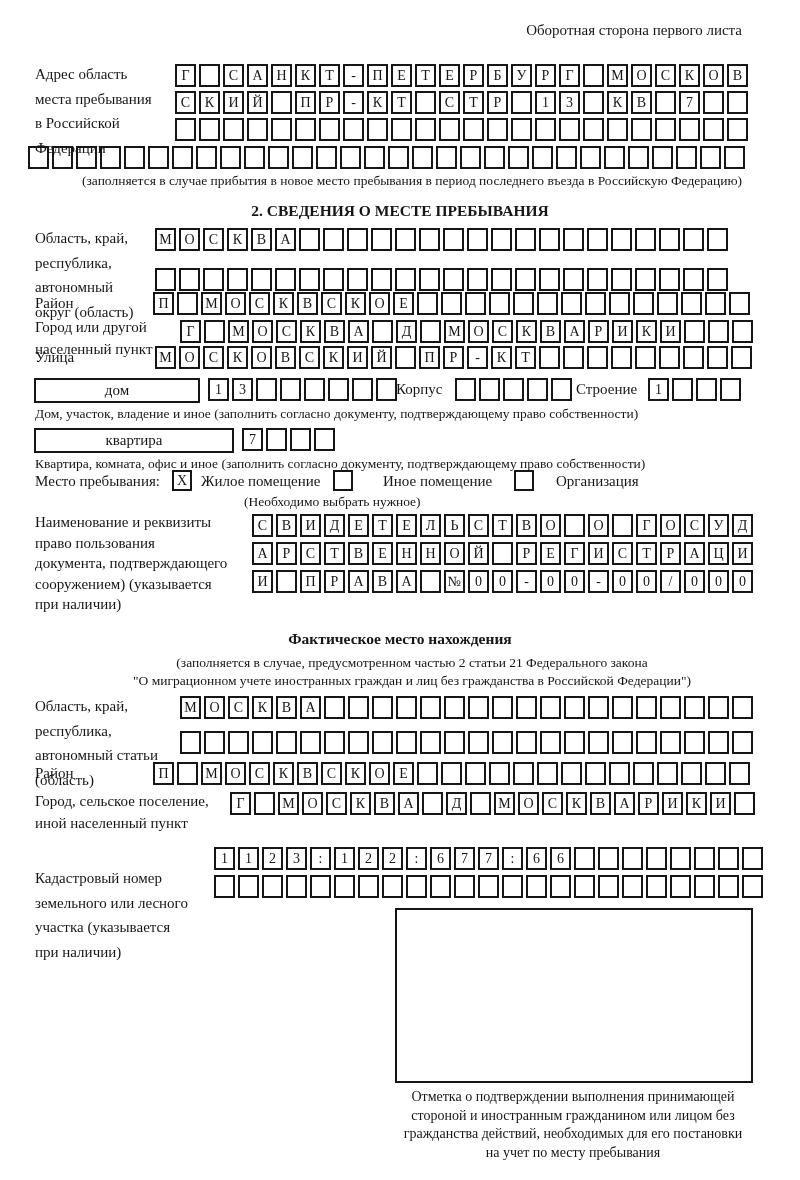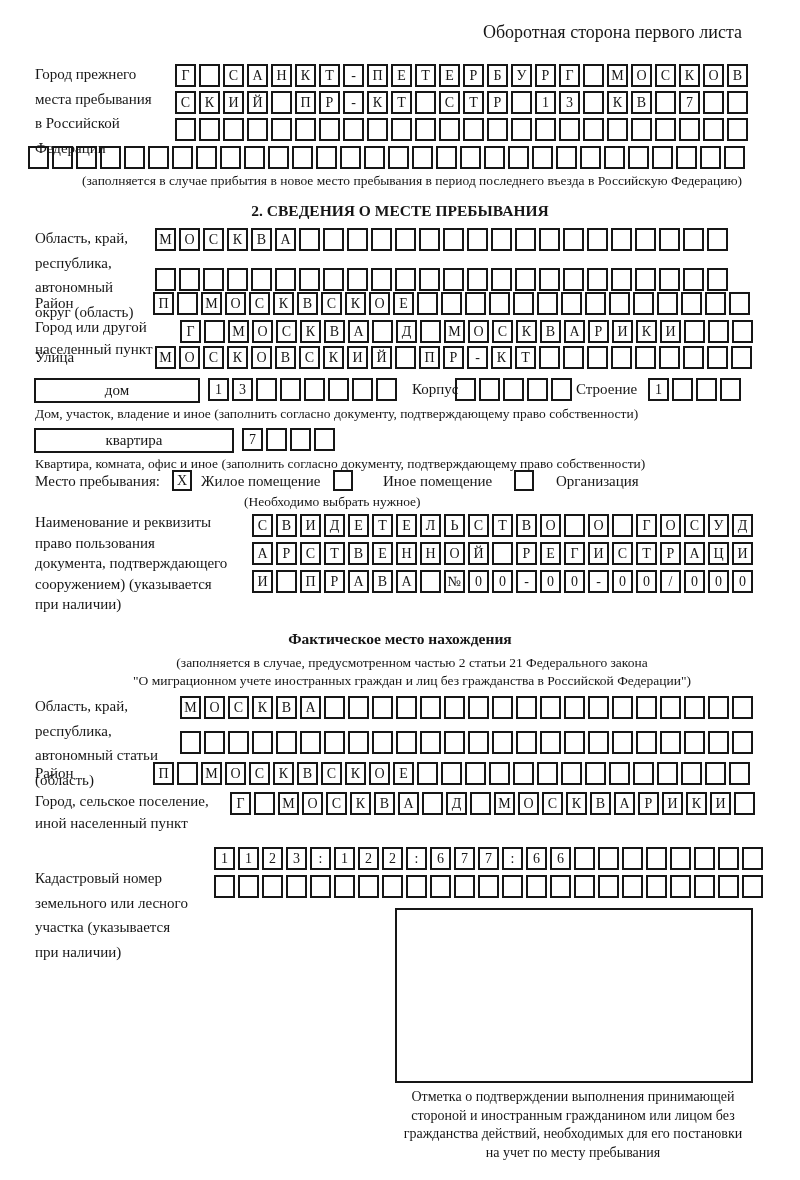--- a/index.html
+++ b/index.html
@@ -6,21 +6,21 @@
   .page{position:relative;width:800px;height:1180px;background:#fff;
         font-family:"Liberation Serif", serif;color:#161616;overflow:hidden;}
   .lbl{position:absolute;font-size:15px;line-height:24.5px;white-space:nowrap;}
   .lbl-doc{line-height:20.5px;}
   .lbl-city{line-height:22px;}
   .inline-lbl{position:absolute;font-size:15px;white-space:nowrap;}
   .note{position:absolute;font-size:13.5px;white-space:nowrap;}
   .center{left:0;width:800px;text-align:center;white-space:normal;padding-left:12px;}
   .title{position:absolute;left:0;width:800px;text-align:center;
          font-weight:bold;font-size:15.5px;}
-  .hdr{position:absolute;top:22px;right:58px;font-size:18px;}
+  .hdr{position:absolute;top:22px;right:58px;font-size:15px;}
   .cellrow{position:absolute;display:flex;gap:3px;}
   .cell{width:21px;height:23px;border:2px solid #161616;box-sizing:border-box;
         display:flex;align-items:center;justify-content:center;
         font-size:14px;line-height:1;flex:none;}
   .fieldbox{position:absolute;height:25px;border:2px solid #161616;box-sizing:border-box;
         display:flex;align-items:center;justify-content:center;font-size:15px;}
   .checkbox{position:absolute;width:20px;height:21px;border:2px solid #161616;box-sizing:border-box;
         display:flex;align-items:center;justify-content:center;font-size:14px;}
   .bigbox{position:absolute;left:395px;top:908px;width:358px;height:175px;
         border:2px solid #161616;box-sizing:border-box;}
@@ -28,21 +28,21 @@
         font-size:14px;line-height:18.5px;}
 </style>
 </head>
 <body>
 
 <div class="page">
 
   <div class="hdr">Оборотная сторона первого листа</div>
 
   <div class="lbl" style="left:35px;top:62px;">
-      <div>Город прежнего</div>
+      <div>Адрес область</div>
       <div>места пребывания</div>
       <div>в Российской</div>
       <div>Федерации</div>
     </div>
   <div class="cellrow" style="left:175px;top:64px;">
       <span class="cell">Г</span>
       <span class="cell"></span>
       <span class="cell">С</span>
       <span class="cell">А</span>
       <span class="cell">Н</span>
@@ -306,21 +306,21 @@
   <div class="cellrow" style="left:208px;top:378px;">
       <span class="cell">1</span>
       <span class="cell">3</span>
       <span class="cell"></span>
       <span class="cell"></span>
       <span class="cell"></span>
       <span class="cell"></span>
       <span class="cell"></span>
       <span class="cell"></span>
     </div>
-  <div class="inline-lbl" style="left:412px;top:381px;">Корпус</div>
+  <div class="inline-lbl" style="left:396px;top:381px;">Корпус</div>
   <div class="cellrow" style="left:455px;top:378px;">
       <span class="cell"></span>
       <span class="cell"></span>
       <span class="cell"></span>
       <span class="cell"></span>
       <span class="cell"></span>
     </div>
   <div class="inline-lbl" style="left:576px;top:381px;">Строение</div>
   <div class="cellrow" style="left:648px;top:378px;">
       <span class="cell">1</span>

